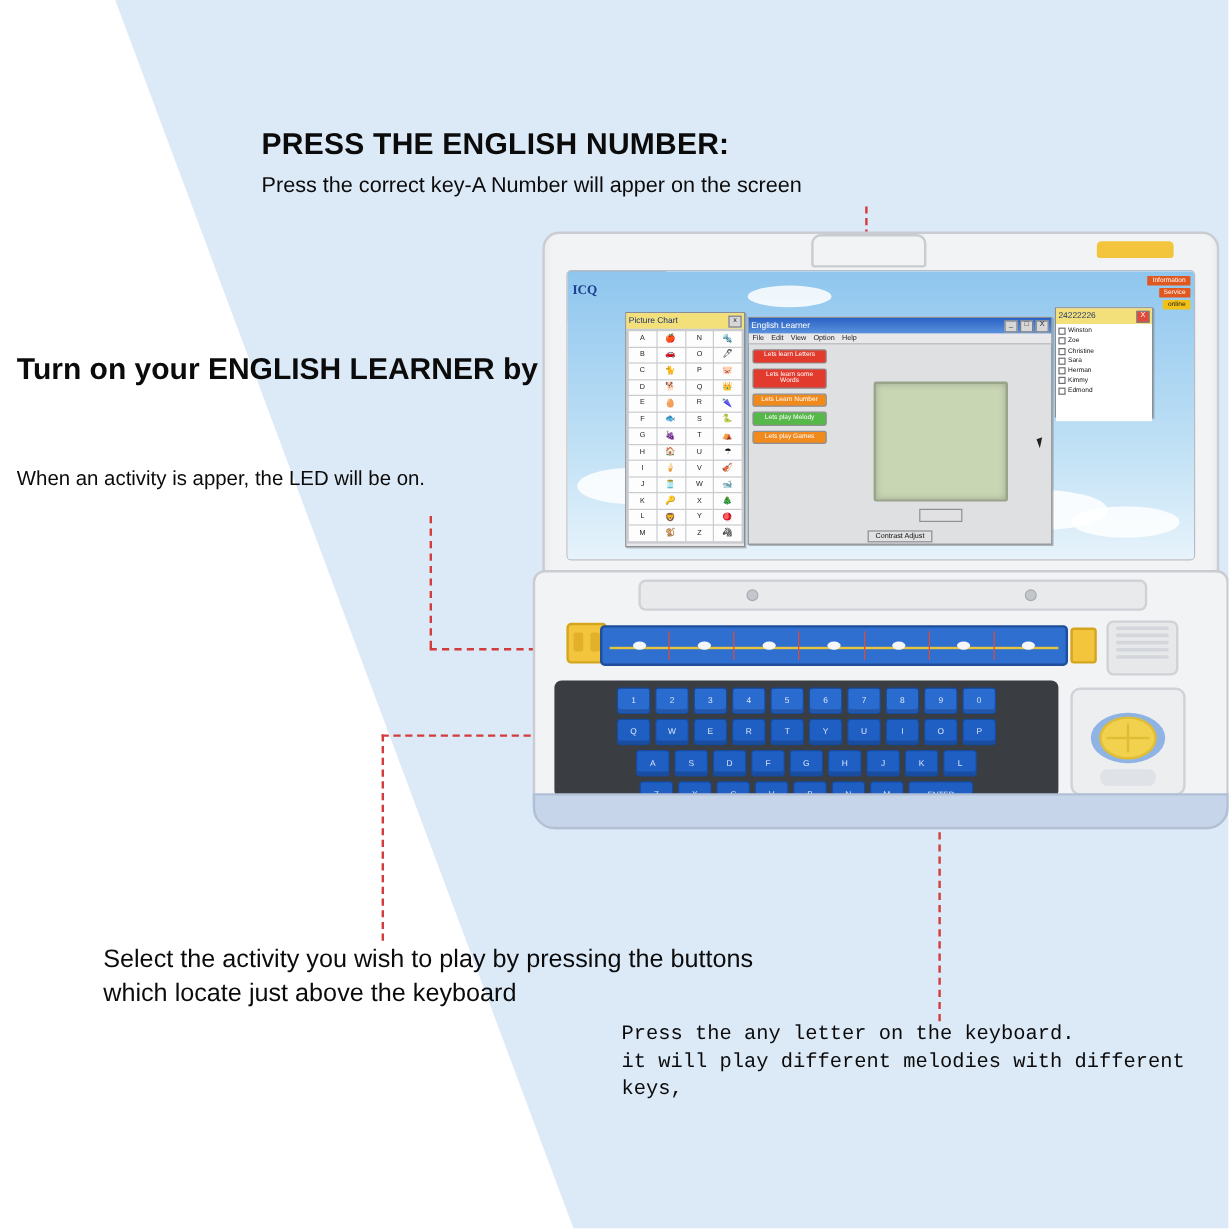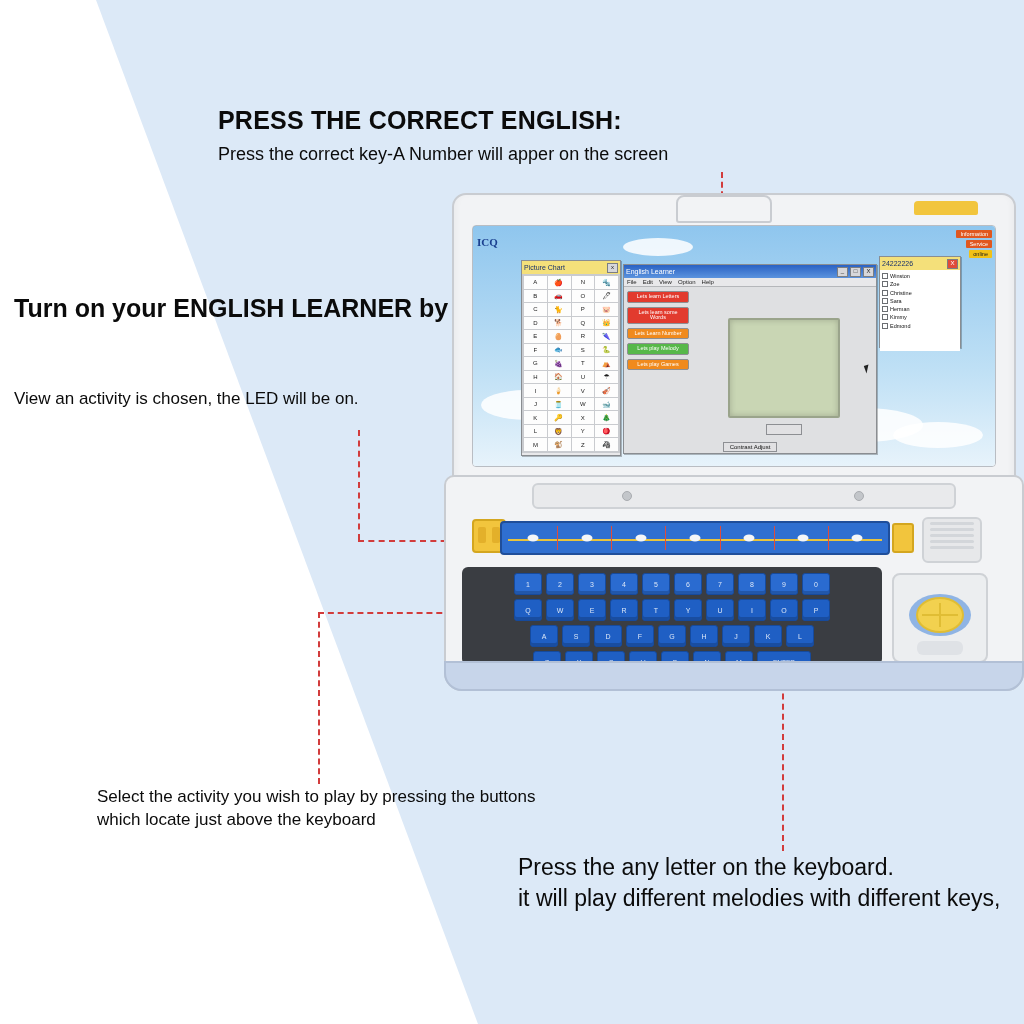--- a/index.html
+++ b/index.html
@@ -57,26 +57,27 @@
   }
   #sub-turnon-2 {
     left: 14px; top: 388px;
     font-size: 17px;
   }
   #sub-turnon-3 {
     left: 14px; top: 414px;
     font-size: 17px;
   }
   #note-activity {
-    left: 97px; top: 786px;
-    font-size: 17px;
+    left: 86px; top: 786px;
+    font-size: 21px;
   }
   #note-letter {
     left: 518px; top: 852px;
-    font-size: 23px;
+    font-size: 17px;
+    font-family: Liberation Mono, monospace;
   }
 
   
   .dash-h, .dash-v {
     position: absolute;
   }
   .dash-h {
     border-top: 2px dashed #d23c3c;
     height: 0;
   }
@@ -522,25 +523,25 @@
   }
 </style>
 </head>
 <body>
 
 <div id="page">
 
   <div class="bg-white-left"></div>
   <div class="bg-blue-wedge"></div>
 
-  <div class="txt" id="title-press">PRESS THE CORRECT ENGLISH:</div>
+  <div class="txt" id="title-press">PRESS THE ENGLISH NUMBER:</div>
   <div class="txt" id="sub-press">Press the correct key-A Number will apper on the screen</div>
 
   <div class="txt" id="title-turnon">Turn on your ENGLISH LEARNER by</div>
-  <div class="txt" id="sub-turnon-2">View an activity is chosen, the LED will be on.</div>
+  <div class="txt" id="sub-turnon-2">When an activity is apper, the LED will be on.</div>
 
   <div class="txt" id="note-activity">Select the activity you wish to play by pressing the buttons
 which locate just above the keyboard</div>
   <div class="txt" id="note-letter">Press the any letter on the keyboard.
 it will play different melodies with different keys,</div>
 
   <div class="dash-v" style="left:721px; top:172px; height:122px;"></div>
   <div class="dot-marker" style="left:714px; top:288px;"></div>
 
   <div class="dash-v" style="left:358px; top:430px; height:110px;"></div>

